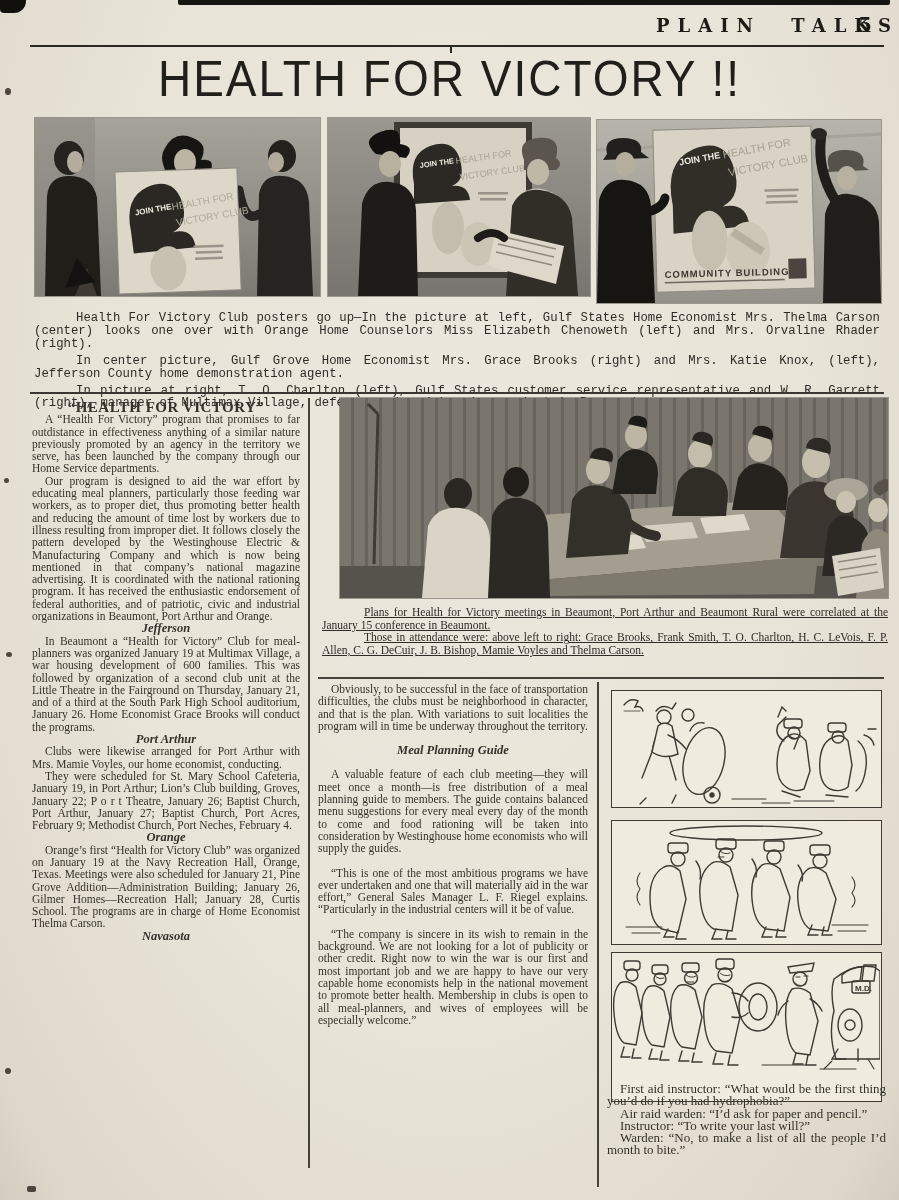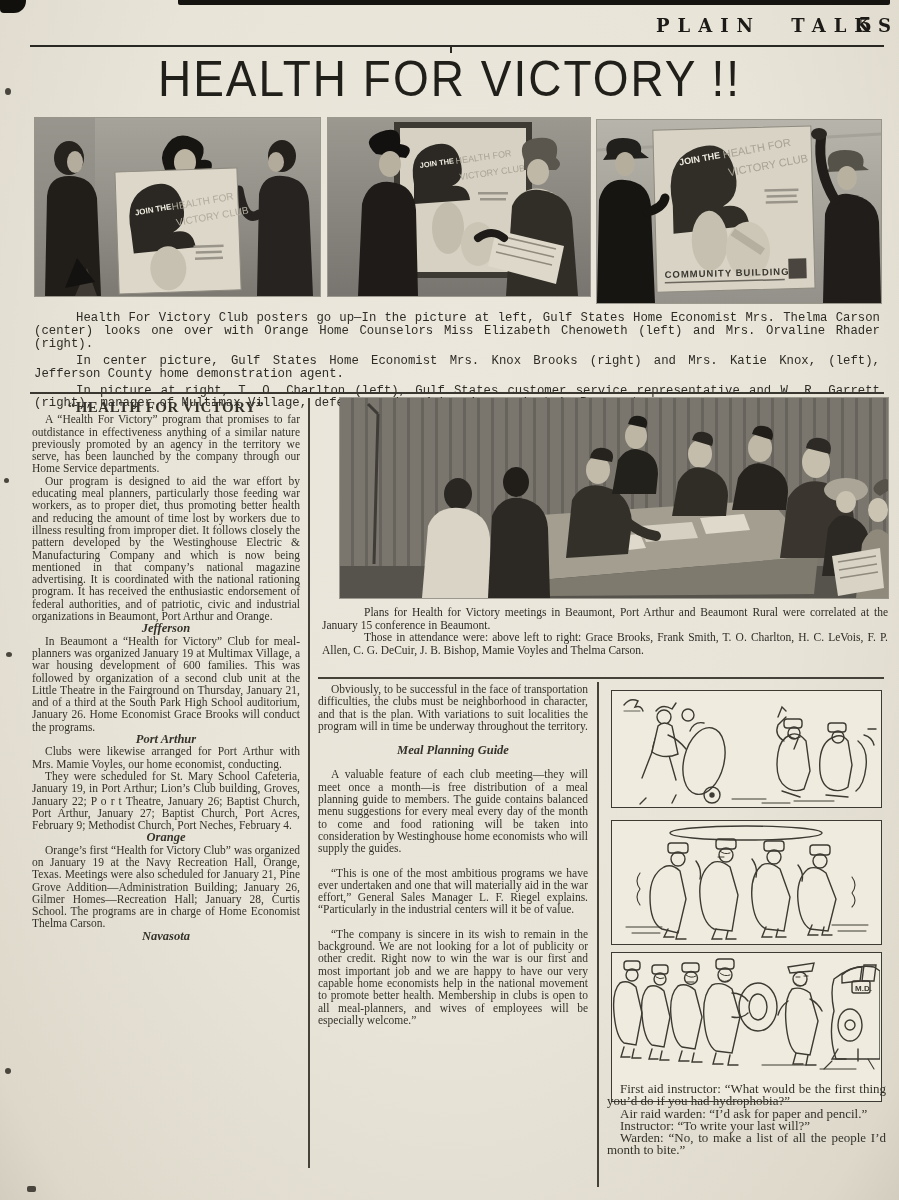--- a/index.html
+++ b/index.html
@@ -33,21 +33,21 @@
   .v-rule-2{position:absolute;top:682px;left:597px;width:1.6px;height:505px;background:#45423a;}
   .mid-rule{position:absolute;top:677px;left:318px;width:566px;height:1.6px;background:#45423a;}
   
   .col{position:absolute;font-size:11.5px;line-height:12.3px;text-align:justify;color:#34322b;}
   .col p{margin:0;text-indent:13px;}
   .col-left{top:401px;left:32px;width:268px;}
   .col-mid{top:683px;left:318px;width:270px;}
   .col-mid p{margin-bottom:12px;}
   .section-head{text-align:center;font-weight:bold;font-size:15px;letter-spacing:.5px;margin:0 0 7px;text-indent:0 !important;}
   .subhead{text-align:center;font-weight:bold;font-style:italic;font-size:12.5px;margin:9px 0 5px;text-indent:0 !important;}
-  .conf-caption{position:absolute;top:606px;left:322px;width:566px;font-size:11.5px;line-height:12.7px;text-align:justify;color:#2e2c27;}
+  .conf-caption{position:absolute;top:606px;left:322px;width:566px;font-size:11.5px;line-height:12.7px;text-align:justify;color:#2e2c27;text-decoration:underline;}
   .conf-caption p{margin:0;text-indent:42px;}
   
   .cartoon{position:absolute;left:611px;width:271px;border:1.6px solid #3c3a33;background:#efecdf;box-sizing:border-box;}
   .jokes{position:absolute;top:1083px;left:607px;width:279px;font-size:13px;line-height:12.3px;text-align:justify;color:#34322b;}
   .jokes p{margin:0;text-indent:13px;}
 </style>
 </head>
 <body>
 
 <div class="page">
@@ -179,21 +179,21 @@
       <path d="M232,48 q-6,-18 16,-18 q22,0 18,16 l6,4 -42,2z" fill="#55524a"></path>
       <ellipse cx="250" cy="58" rx="10" ry="12" fill="#b9b1a0"></ellipse>
       <path d="M226,183 L228,94 Q234,72 252,74 Q280,78 282,102 L284,183 Z" fill="#201d1a"></path>
       <path d="M238,80 q-18,-30 -14,-62" stroke="#201d1a" stroke-width="10" fill="none" stroke-linecap="round"></path>
       <ellipse cx="222" cy="14" rx="8" ry="6" fill="#2a2723"></ellipse>
     </svg>
   </div>
 
   <div class="top-caption">
     <p>Health For Victory Club posters go up—In the picture at left, Gulf States Home Economist Mrs. Thelma Carson (center) looks one over with Orange Home Counselors Miss Elizabeth Chenoweth (left) and Mrs. Orvaline Rhader (right).</p>
-    <p>In center picture, Gulf States Home Economist Mrs. Knox Brooks (right) and Mrs. Katie Knox, (left), Jefferson County home demonstration agent.</p>
+    <p>In center picture, Gulf Grove Home Economist Mrs. Grace Brooks (right) and Mrs. Katie Knox, (left), Jefferson County home demonstration agent.</p>
     <p>In picture at right, T. O. Charlton (left), Gulf States customer service representative and W. R. Garrett (right), manager of Multimax Village, defense workers’ housing project in Beaumont.</p>
   </div>
 
   <div class="full-rule"></div>
   <div class="v-rule-1"></div>
   <div class="v-rule-2"></div>
   <div class="mid-rule"></div>
 
   <div class="col col-left">
     <p class="section-head">“HEALTH FOR VICTORY”</p>

